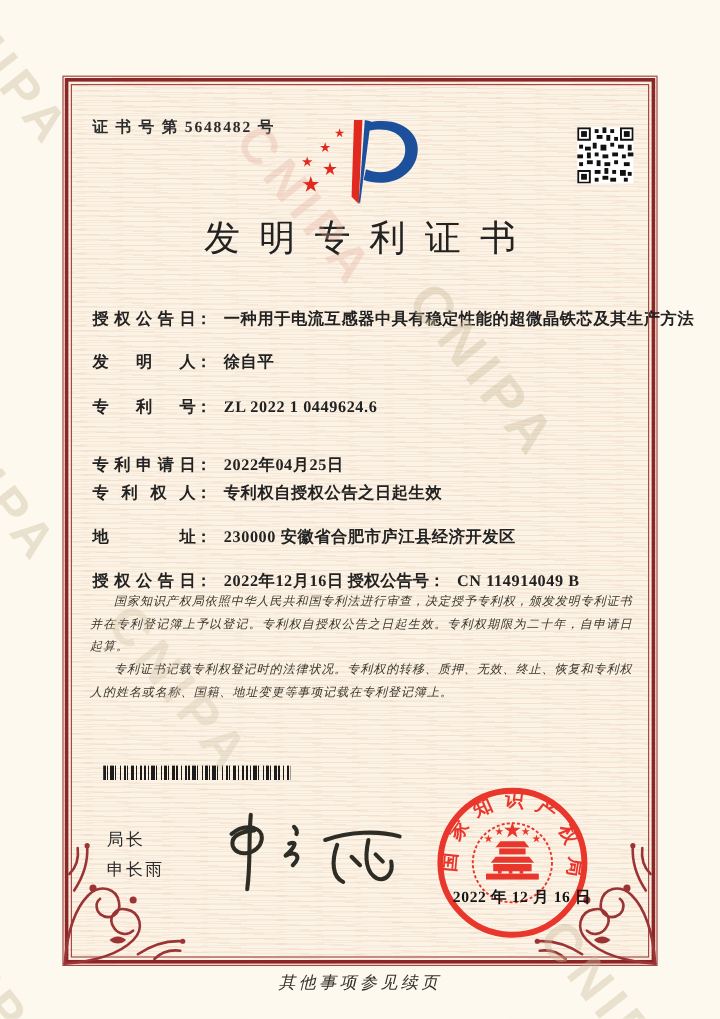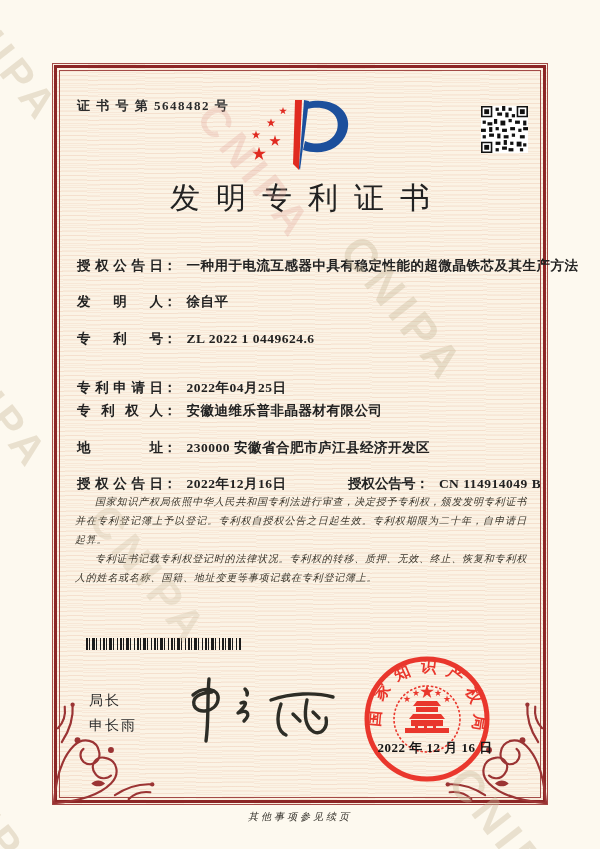--- a/index.html
+++ b/index.html
@@ -41,21 +41,21 @@
     letter-spacing:16px;text-indent:16px;
   }
   
   .frow{left:24px;right:20px;font-size:13.5px;color:#222;font-weight:bold;white-space:nowrap;}
   .flabel{
     display:inline-block;width:86px;vertical-align:bottom;
     text-align:justify;text-align-last:justify;
   }
   .fcolon{display:inline-block;}
   .fvalue{margin-left:10px;letter-spacing:0.5px;}
-  .fpair2{margin-left:58px;}
+  .fpair2{}
   
   .bodytext{
     left:22px;right:20px;top:428px;
     font-size:10px;line-height:1.9;color:#3a362c;
     font-style:italic;letter-spacing:0.8px;text-align:justify;
   }
   .bodytext p{margin:0;text-indent:2em;}
   
   .barcode{
     left:33px;top:574px;width:156px;height:12px;
@@ -69,21 +69,21 @@
   .signer{left:36px;top:624px;font-size:14px;font-weight:normal;color:#2b2b2b;letter-spacing:2px;line-height:1.8;}
   .sig-svg{left:126px;top:610px;}
   .seal-svg{left:304px;top:585px;}
   .seal-date{
     left:312px;top:675px;width:140px;text-align:center;
     font-size:13px;font-weight:bold;color:#151515;letter-spacing:0.5px;z-index:4;
   }
   .page-info{left:0;right:0;top:716px;text-align:center;font-size:11.5px;color:#2d2d2d;letter-spacing:1px;}
   .cont-note{
     position:absolute;left:0;right:0;top:810px;text-align:center;z-index:2;
-    font-size:10px;color:#33302a;font-style:italic;letter-spacing:3px;
+    font-size:14px;color:#33302a;font-style:italic;letter-spacing:3px;
   }
   .corner{position:absolute;z-index:2;pointer-events:none;}
   .corner-br{right:-3px;bottom:-3px;}
   .corner-bl{left:-3px;bottom:-3px;transform:scaleX(-1);}
   .logo-svg{left:188px;top:32px;}
   .qr-svg{left:428px;top:42px;}
 </style>
 </head>
 <body>
 
@@ -170,21 +170,21 @@
   <div class="abs frow" style="top:229px;">
     <span class="flabel">发明人</span><span class="fcolon">：</span><span class="fvalue">徐自平</span>
   </div>
   <div class="abs frow" style="top:266px;">
     <span class="flabel">专利号</span><span class="fcolon">：</span><span class="fvalue">ZL 2022 1 0449624.6</span>
   </div>
   <div class="abs frow" style="top:284px;margin-top:31px;">
     <span class="flabel">专利申请日</span><span class="fcolon">：</span><span class="fvalue">2022年04月25日</span>
   </div>
   <div class="abs frow" style="top:338px;">
-    <span class="flabel">专利权人</span><span class="fcolon">：</span><span class="fvalue">安徽迪维乐普非晶器材有限公司</span>
+    <span class="flabel">专利权人</span><span class="fcolon">：</span><span class="fvalue">专利权自授权公告之日起生效</span>
   </div>
   <div class="abs frow" style="top:375px;">
     <span class="flabel">地址</span><span class="fcolon">：</span><span class="fvalue">230000 安徽省合肥市庐江县经济开发区</span>
   </div>
   <div class="abs frow" style="top:411px;">
     <span><span class="flabel">授权公告日</span><span class="fcolon">：</span><span class="fvalue">2022年12月16日</span></span>
     <span class="fpair2"><span>授权公告号</span><span>：</span><span class="fvalue">CN 114914049 B</span></span>
   </div>
 
   <div class="abs bodytext">

